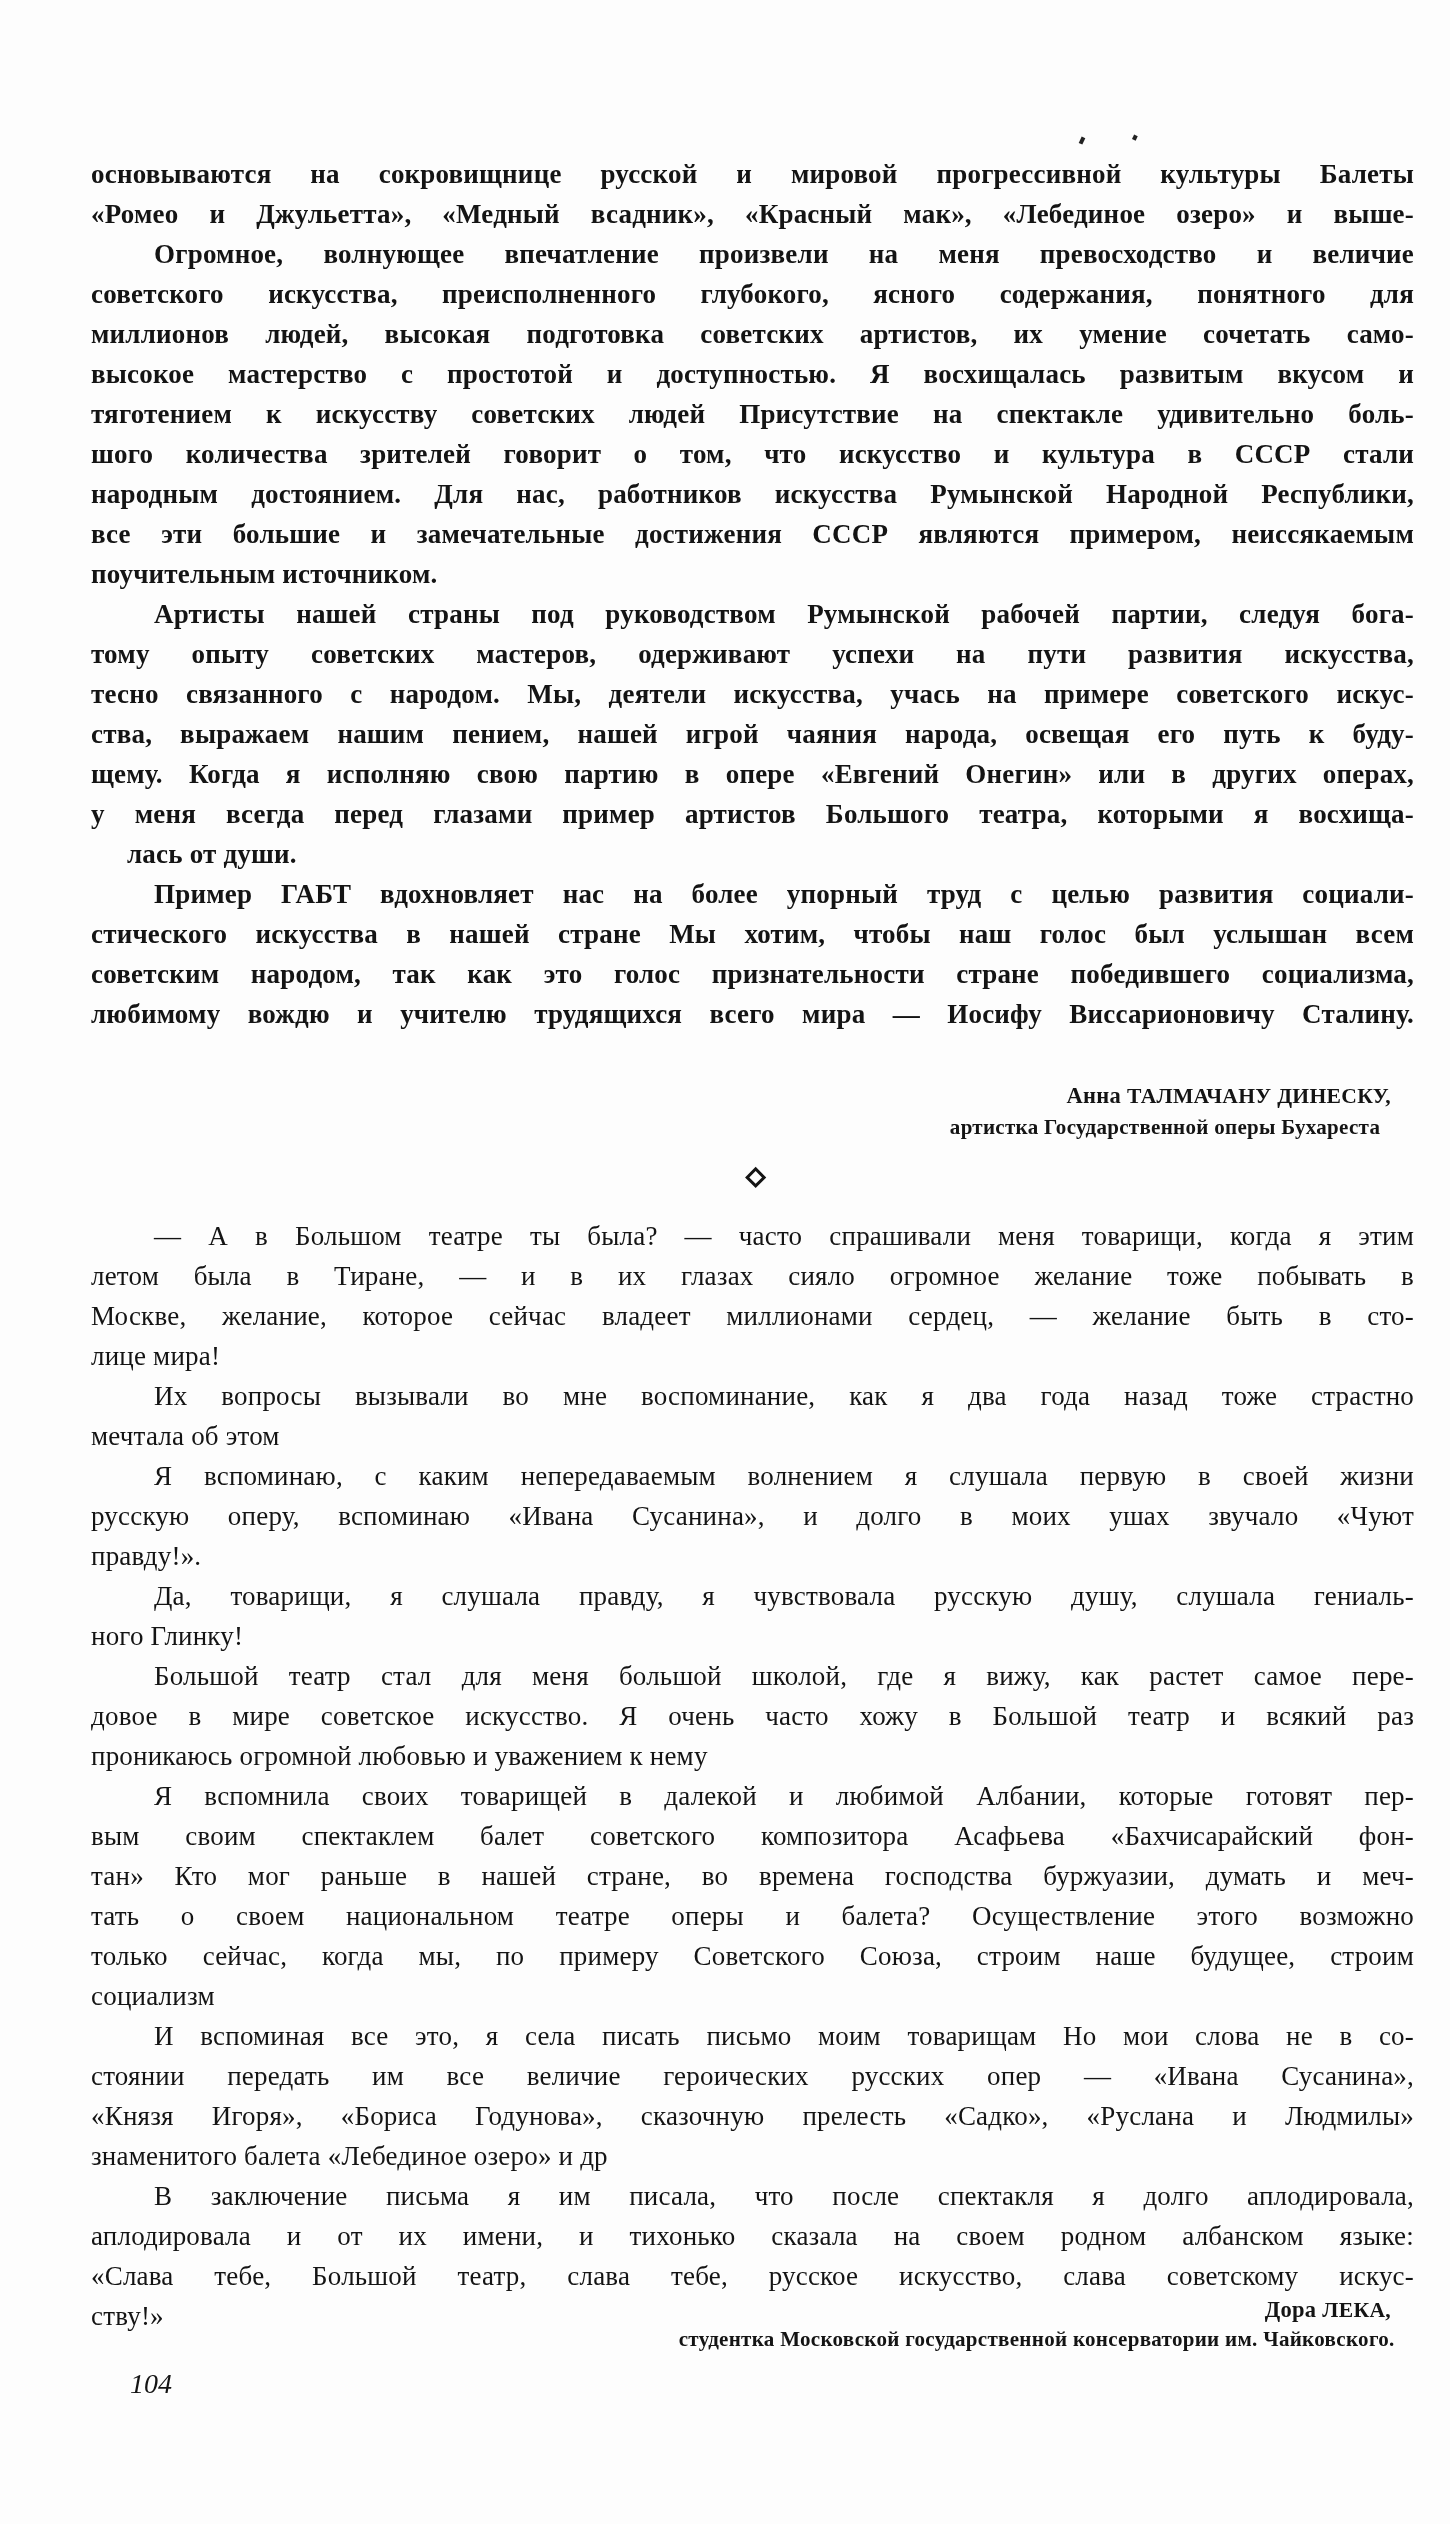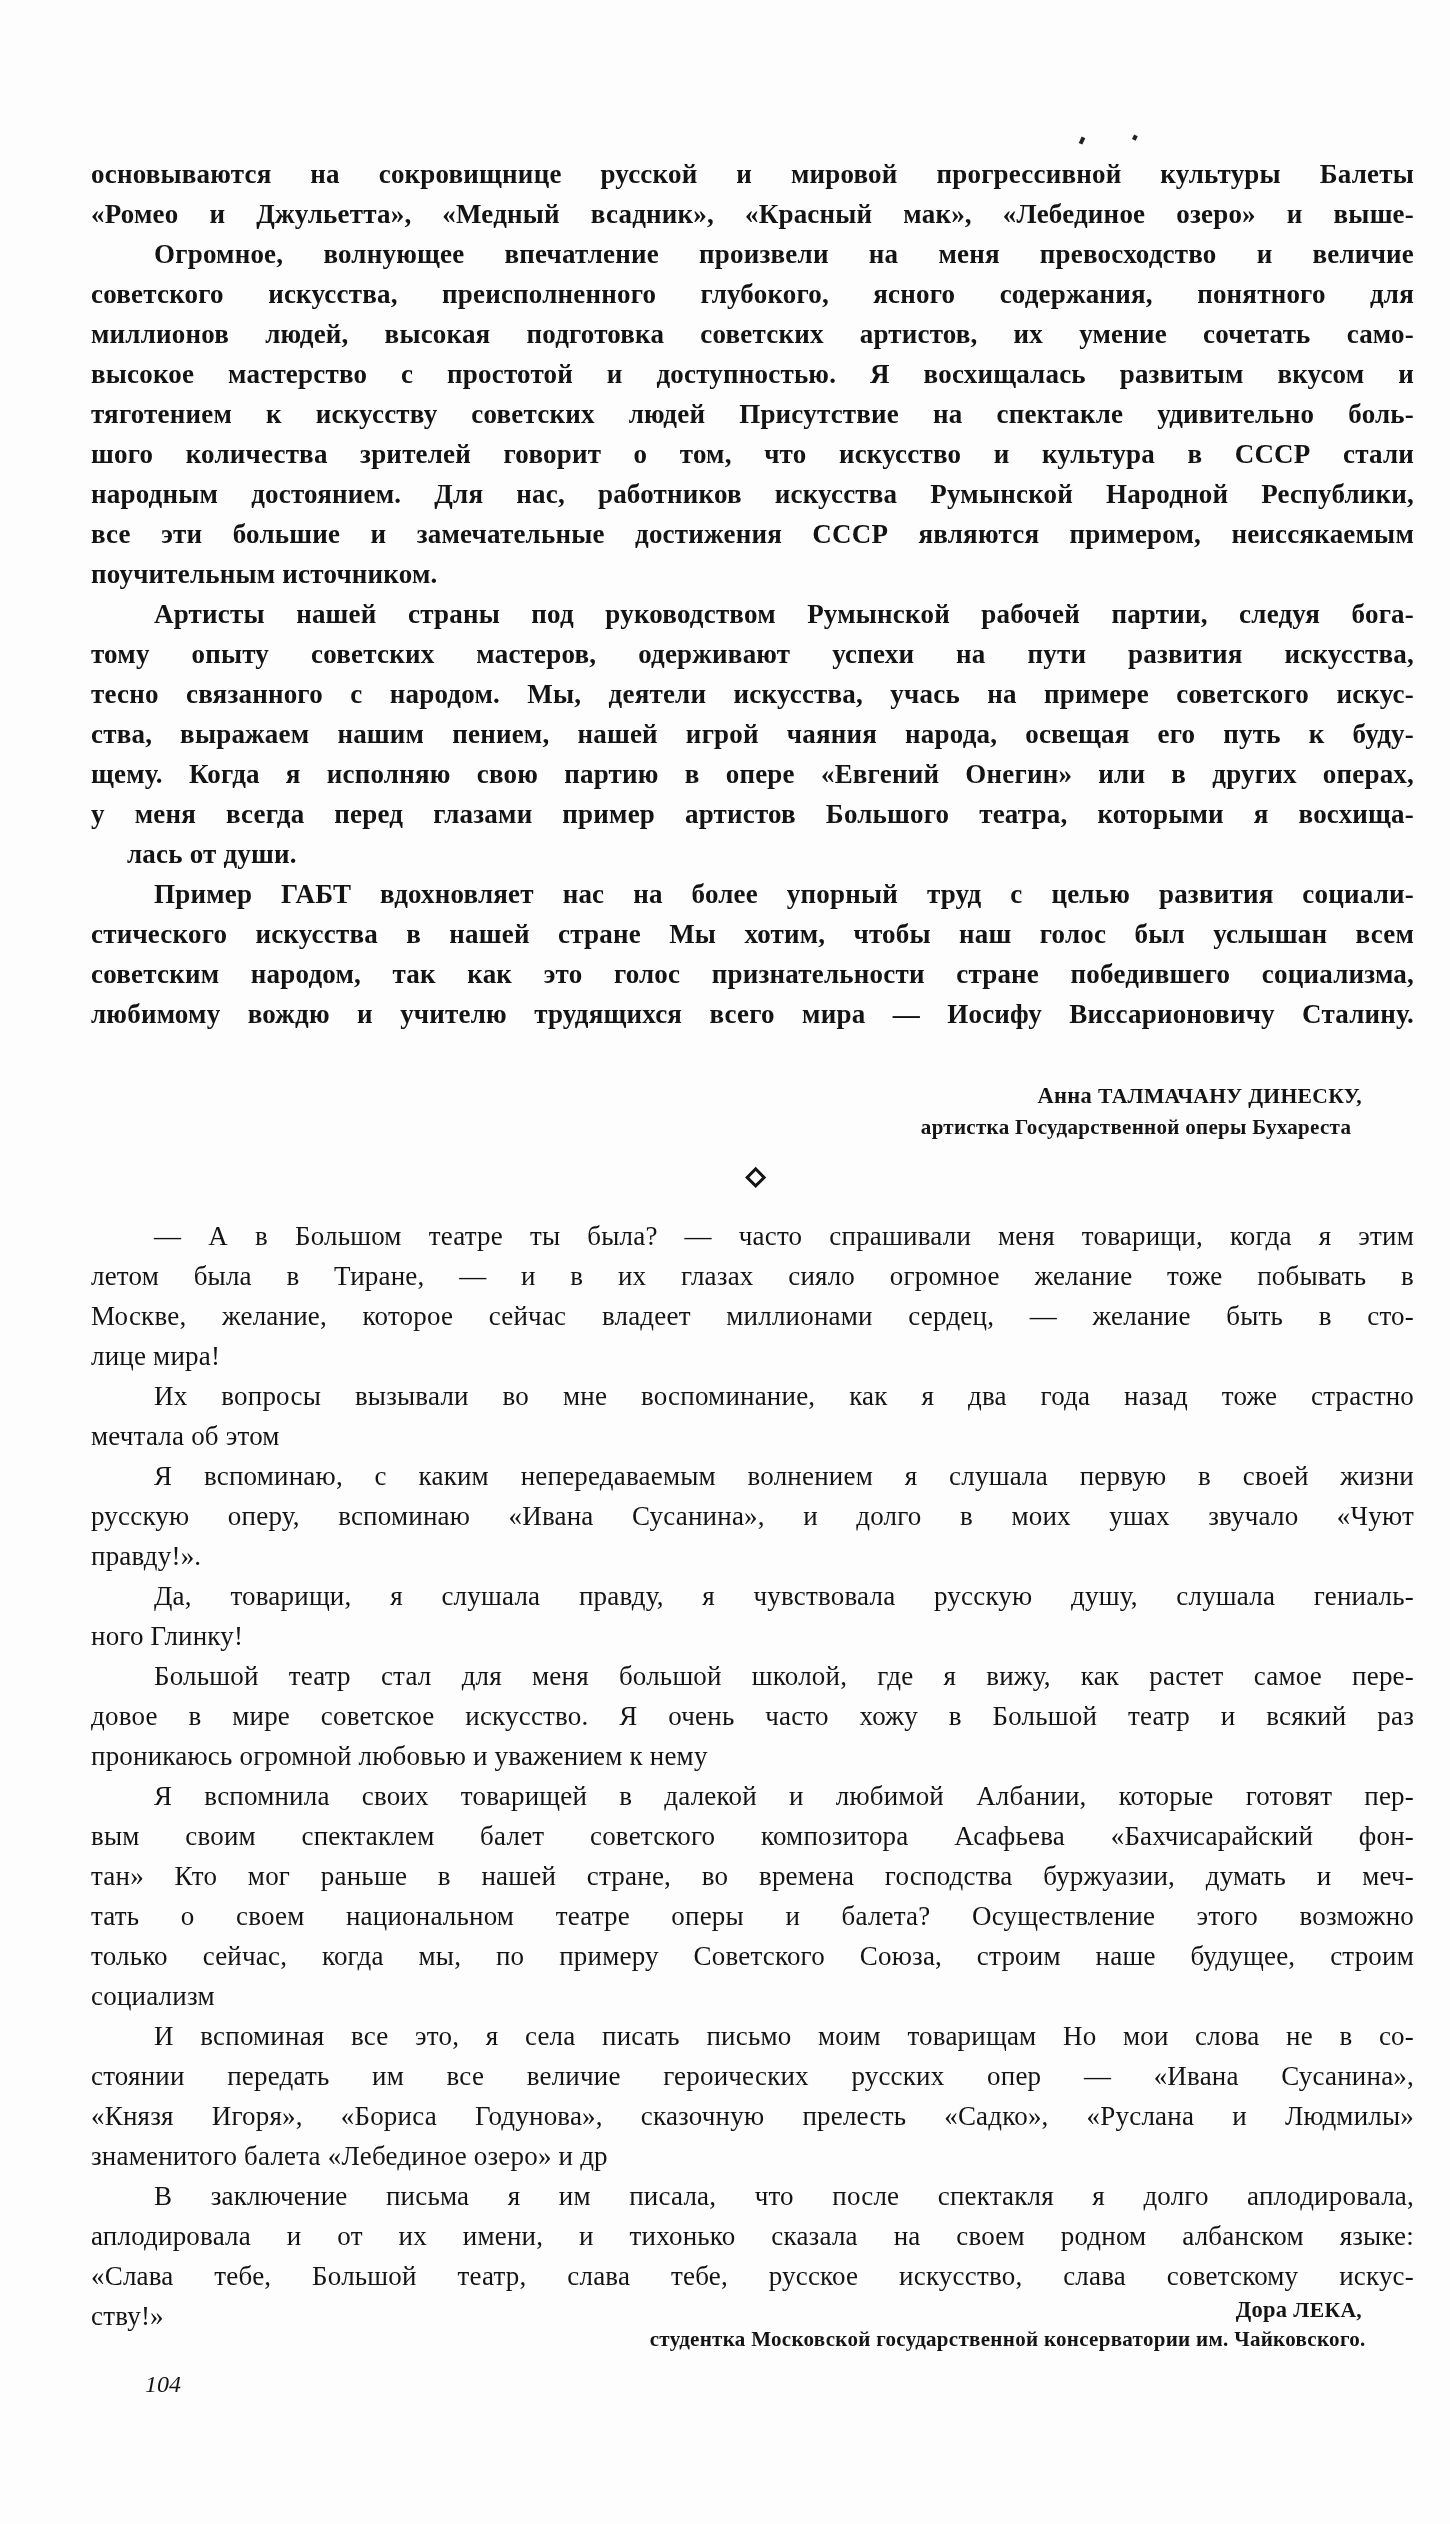--- a/index.html
+++ b/index.html
@@ -12,28 +12,28 @@
   .speck { position: absolute; width: 3.6px; height: 7.2px; background: #222; transform: rotate(25deg); }
   .block {
     position: absolute; left: 91px; width: 1323px;
     font-size: 27px; line-height: 40px; letter-spacing: 0.2px;
     text-align: justify; text-align-last: auto;
   }
   .block.top { top: 154px; font-weight: bold; transform: scaleX(1); }
   .line { display: block; text-align: justify; text-align-last: justify; white-space: nowrap; overflow: hidden; height: 40px; }
   .line.last { text-align-last: left; }
   .line.ind { padding-left: 63px; }
-  .sig { position: absolute; right: 89px; text-align: right; font-weight: bold; font-size: 22.5px; line-height: 27px; letter-spacing: 0.3px; }
+  .sig { position: absolute; right: 60px; text-align: right; font-weight: bold; font-size: 22.5px; line-height: 27px; letter-spacing: 0.3px; }
   .sig .name-caps { font-size: 21.6px; }
   .divider-diamond {
     position: absolute; left: 748px; top: 1170px; width: 15.3px; height: 15.3px;
     border: 3.6px solid #141414; transform: rotate(45deg); box-sizing: border-box;
   }
   .page-number {
-    position: absolute; left: 145px; top: 2364px; font-style: italic; font-size: 24px; line-height: 40px;
+    position: absolute; left: 130px; top: 2364px; font-style: italic; font-size: 28px; line-height: 40px;
   }
   .lower { top: 1216px; }
 </style>
 </head>
 <body>
 
 <div class="page">
 
   <span class="speck" style="left:1080px; top:137px;"></span>
   <span class="speck" style="left:1133px; top:135px; height:4.5px;"></span>

